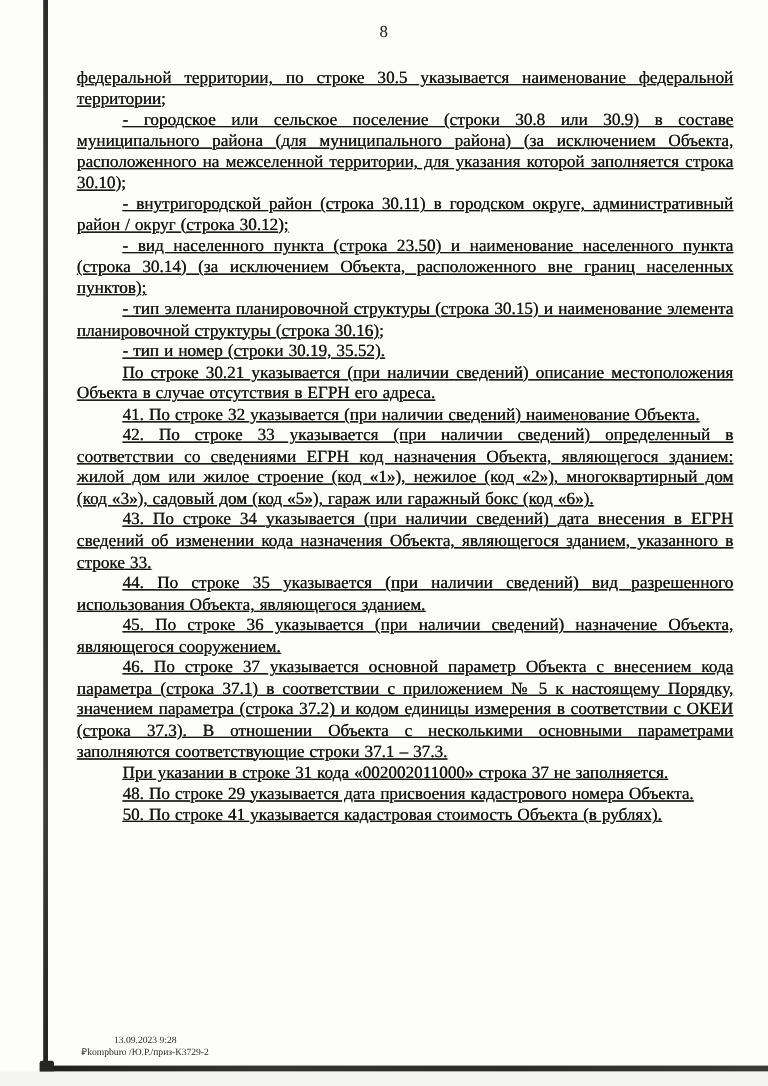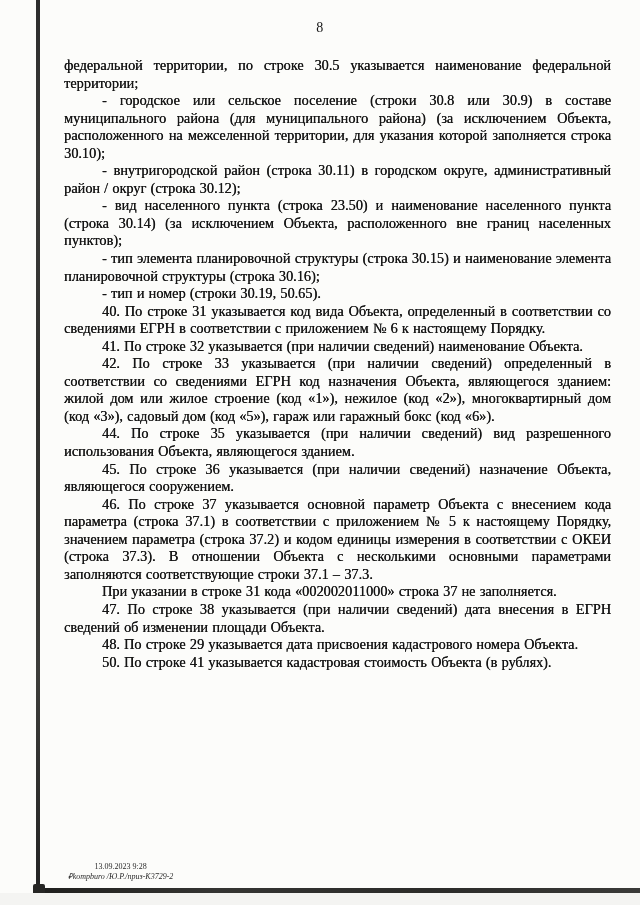--- a/index.html
+++ b/index.html
@@ -69,60 +69,60 @@
     width: 547px;
     font-size: 14.3px;
     line-height: 17.55px;
     text-align: justify;
     word-spacing: 0.6px;
     text-shadow: 0.25px 0 0 currentColor; 
   }
   .content p {
     margin: 0;
     text-indent: 38px;
+    text-decoration: underline;
   }
   .content p.no-indent {
     text-indent: 0;
   }
   .footer {
     position: absolute;
     left: 68px;
     top: 862px;
     font-size: 8px;
     line-height: 10px;
     color: #2a2a2a;
     text-align: center;
     font-family: "Liberation Serif", serif;
   }
   .footer .code {
-    font-style: italic;
   }
 </style>
 </head>
 <body>
 
 <div class="scan">
 
   <div class="page-number">8</div>
 
   <div class="content">
     <p class="no-indent">федеральной территории, по строке 30.5 указывается наименование федеральной территории;</p>
     <p>- городское или сельское поселение (строки 30.8 или 30.9) в составе муниципального района (для муниципального района) (за исключением Объекта, расположенного на межселенной территории, для указания которой заполняется строка 30.10);</p>
     <p>- внутригородской район (строка 30.11) в городском округе, административный район / округ (строка 30.12);</p>
     <p>- вид населенного пункта (строка 23.50) и наименование населенного пункта (строка 30.14) (за исключением Объекта, расположенного вне границ населенных пунктов);</p>
     <p>- тип элемента планировочной структуры (строка 30.15) и наименование элемента планировочной структуры (строка 30.16);</p>
-    <p>- тип и номер (строки 30.19, 50.65).</p>
-    <p>40. По строке 31 указывается код вида Объекта, определенный в соответствии со сведениями ЕГРН в соответствии с приложением № 6 к настоящему Порядку.</p>
+    <p>- тип и номер (строки 30.19, 35.52).</p>
+    <p>По строке 30.21 указывается (при наличии сведений) описание местоположения Объекта в случае отсутствия в ЕГРН его адреса.</p>
     <p>41. По строке 32 указывается (при наличии сведений) наименование Объекта.</p>
     <p>42. По строке 33 указывается (при наличии сведений) определенный в соответствии со сведениями ЕГРН код назначения Объекта, являющегося зданием: жилой дом или жилое строение (код «1»), нежилое (код «2»), многоквартирный дом (код «3»), садовый дом (код «5»), гараж или гаражный бокс (код «6»).</p>
+    <p>43. По строке 34 указывается (при наличии сведений) дата внесения в ЕГРН сведений об изменении кода назначения Объекта, являющегося зданием, указанного в строке 33.</p>
     <p>44. По строке 35 указывается (при наличии сведений) вид разрешенного использования Объекта, являющегося зданием.</p>
     <p>45. По строке 36 указывается (при наличии сведений) назначение Объекта, являющегося сооружением.</p>
     <p>46. По строке 37 указывается основной параметр Объекта с внесением кода параметра (строка 37.1) в соответствии с приложением № 5 к настоящему Порядку, значением параметра (строка 37.2) и кодом единицы измерения в соответствии с ОКЕИ (строка 37.3). В отношении Объекта с несколькими основными параметрами заполняются соответствующие строки 37.1 – 37.3.</p>
     <p>При указании в строке 31 кода «002002011000» строка 37 не заполняется.</p>
-    <p>47. По строке 38 указывается (при наличии сведений) дата внесения в ЕГРН сведений об изменении площади Объекта.</p>
     <p>48. По строке 29 указывается дата присвоения кадастрового номера Объекта.</p>
     <p>50. По строке 41 указывается кадастровая стоимость Объекта (в рублях).</p>
   </div>
 
   <div class="footer">
     <div>13.09.2023 9:28</div>
     <div class="code">₽kompburo /Ю.Р./приз-К3729-2</div>
   </div>
 
   <div class="edge-left"></div>

